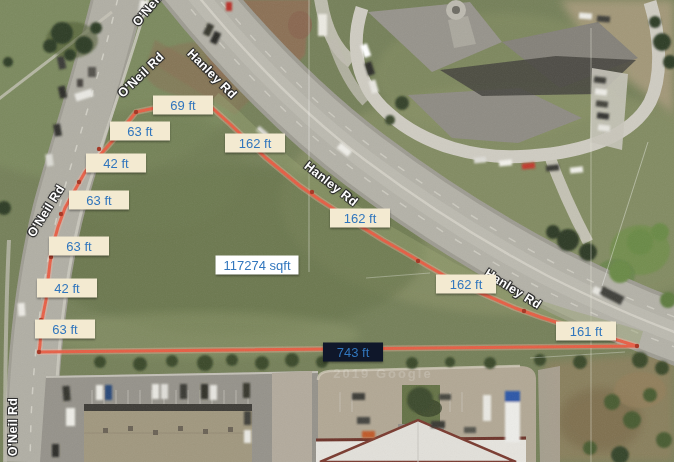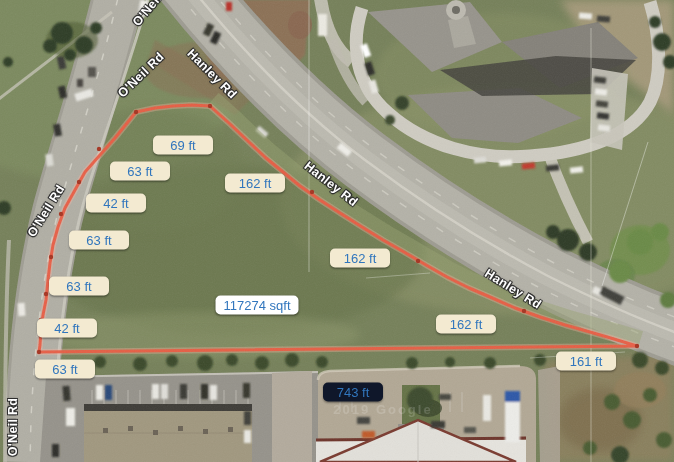--- a/index.html
+++ b/index.html
@@ -2,22 +2,22 @@
 <html><head>
 <meta charset="utf-8">
 <style>
   html,body{margin:0;padding:0;background:#1e1e1e;}
   .stage{position:relative;width:674px;height:462px;overflow:hidden;font-family:"Liberation Sans",sans-serif;background:#76815a;}
   .stage svg{position:absolute;left:0;top:0;}
   #overlay{position:absolute;left:0;top:0;width:100%;height:100%;}
   .rlabel{position:absolute;font:700 12.5px "Liberation Sans",sans-serif;color:#fff;letter-spacing:.3px;white-space:nowrap;
     text-shadow:-1px -1px 0 rgba(45,45,45,.95),1px -1px 0 rgba(45,45,45,.95),-1px 1px 0 rgba(45,45,45,.95),1px 1px 0 rgba(45,45,45,.95),0 0 3px rgba(0,0,0,.55);}
   .mlabel{position:absolute;transform:translate(-50%,-50%);font:400 13px "Liberation Sans",sans-serif;
-    padding:2px 8px;min-width:44px;text-align:center;border-radius:5px;box-shadow:0 1px 2px rgba(0,0,0,.35);white-space:nowrap;margin-top:40px;}
-  .watermark{position:absolute;transform:translate(-50%,-50%);font:700 13px "Liberation Sans",sans-serif;color:rgba(255,255,255,.17);letter-spacing:2px;white-space:nowrap;margin-top:36px;}
+    padding:2px 8px;min-width:44px;text-align:center;border-radius:0;box-shadow:0 1px 2px rgba(0,0,0,.35);white-space:nowrap;}
+  .watermark{position:absolute;transform:translate(-50%,-50%);font:700 13px "Liberation Sans",sans-serif;color:rgba(255,255,255,.17);letter-spacing:2px;white-space:nowrap;}
 </style>
 </head>
 <body>
 
 <div class="stage">
 
 <svg width="674" height="462" viewBox="0 0 674 462">
   <defs>
     <filter id="soft">
           <feGaussianBlur stdDeviation="1.3"></feGaussianBlur>
@@ -287,19 +287,19 @@
       <div class="mlabel" style="left: 183px; top: 105px; background: rgb(243, 234, 209); color: rgb(49, 118, 189);">69 ft</div>
       <div class="mlabel" style="left: 140px; top: 131px; background: rgb(243, 234, 209); color: rgb(49, 118, 189);">63 ft</div>
       <div class="mlabel" style="left: 255px; top: 143px; background: rgb(243, 234, 209); color: rgb(49, 118, 189);">162 ft</div>
       <div class="mlabel" style="left: 116px; top: 163px; background: rgb(243, 234, 209); color: rgb(49, 118, 189);">42 ft</div>
       <div class="mlabel" style="left: 99px; top: 200px; background: rgb(243, 234, 209); color: rgb(49, 118, 189);">63 ft</div>
       <div class="mlabel" style="left: 79px; top: 246px; background: rgb(243, 234, 209); color: rgb(49, 118, 189);">63 ft</div>
       <div class="mlabel" style="left: 360px; top: 218px; background: rgb(243, 234, 209); color: rgb(49, 118, 189);">162 ft</div>
       <div class="mlabel" style="left: 67px; top: 288px; background: rgb(243, 234, 209); color: rgb(49, 118, 189);">42 ft</div>
       <div class="mlabel" style="left: 466px; top: 284px; background: rgb(243, 234, 209); color: rgb(49, 118, 189);">162 ft</div>
       <div class="mlabel" style="left: 65px; top: 329px; background: rgb(243, 234, 209); color: rgb(49, 118, 189);">63 ft</div>
-      <div class="mlabel" style="left: 586px; top: 321px; background: rgb(243, 234, 209); color: rgb(49, 118, 189);">161 ft</div>
+      <div class="mlabel" style="left: 586px; top: 331px; background: rgb(243, 234, 209); color: rgb(49, 118, 189);">161 ft</div>
       <div class="mlabel" style="left: 353px; top: 352px; background: #0f172a; color: rgb(49, 118, 189);">743 ft</div>
       <div class="mlabel" style="left: 257px; top: 265px; background: #ffffff; color: rgb(49, 118, 189);">117274 sqft</div>
       <div class="watermark" style="left: 383px; top: 373px;">2019 Google</div>
     </div>
 
 </div>
 
 </body></html>

